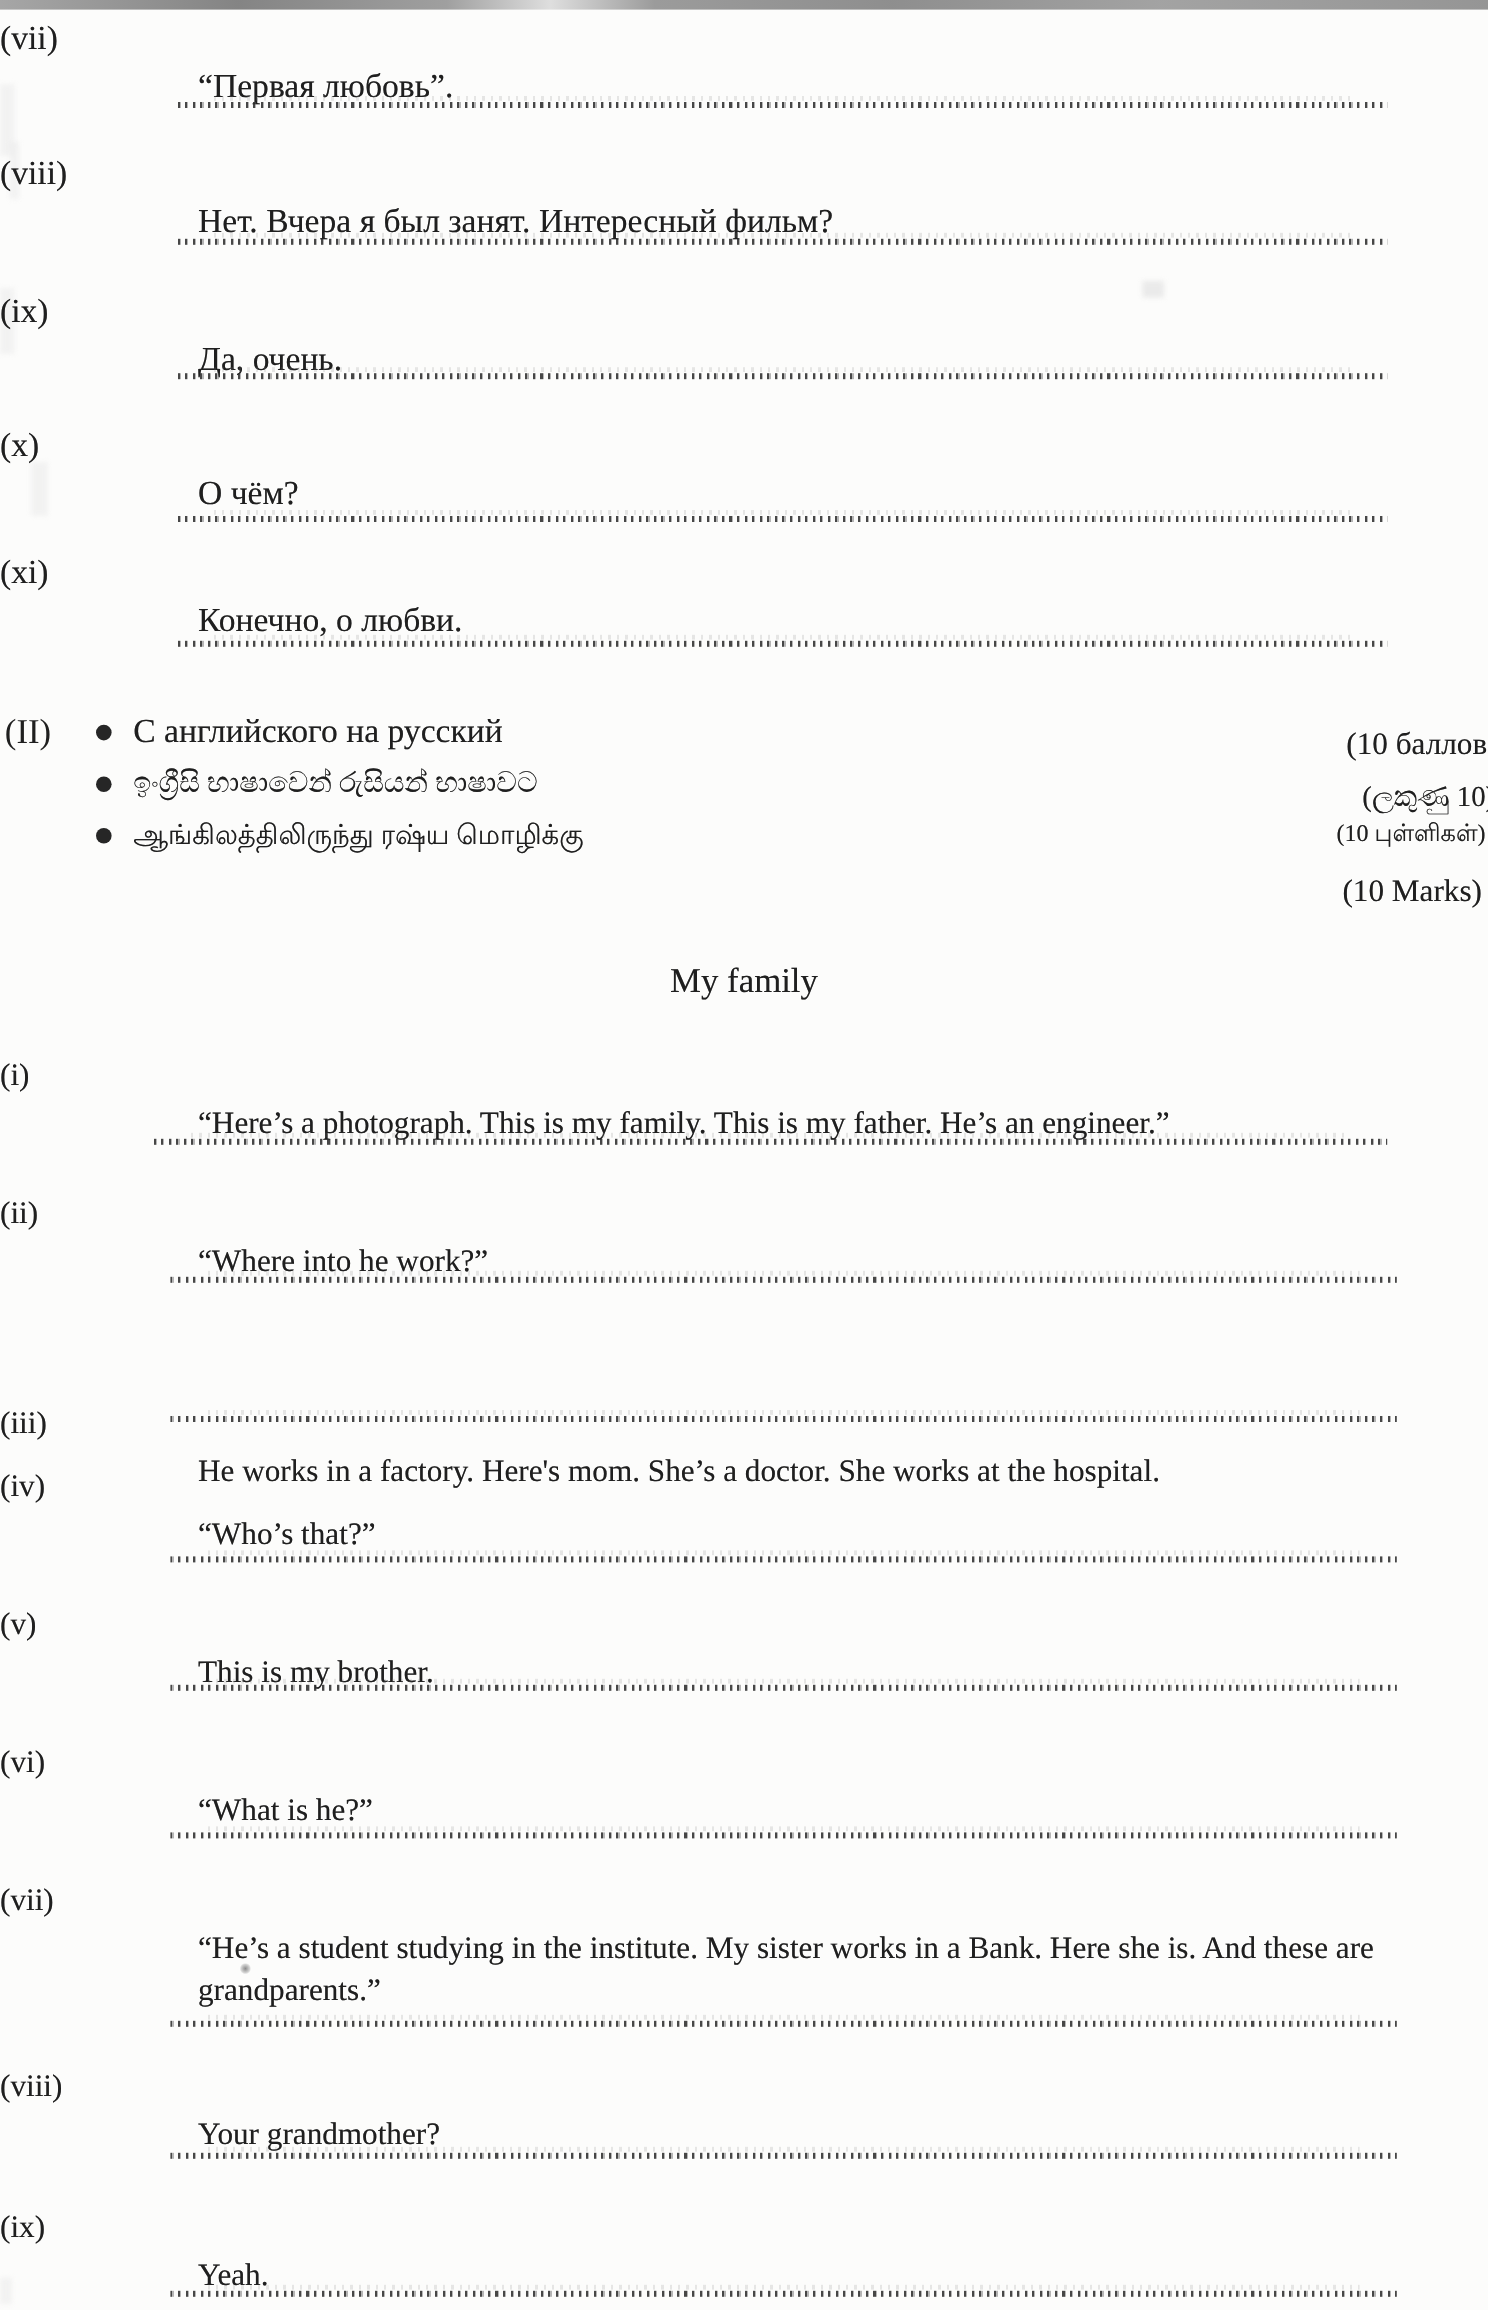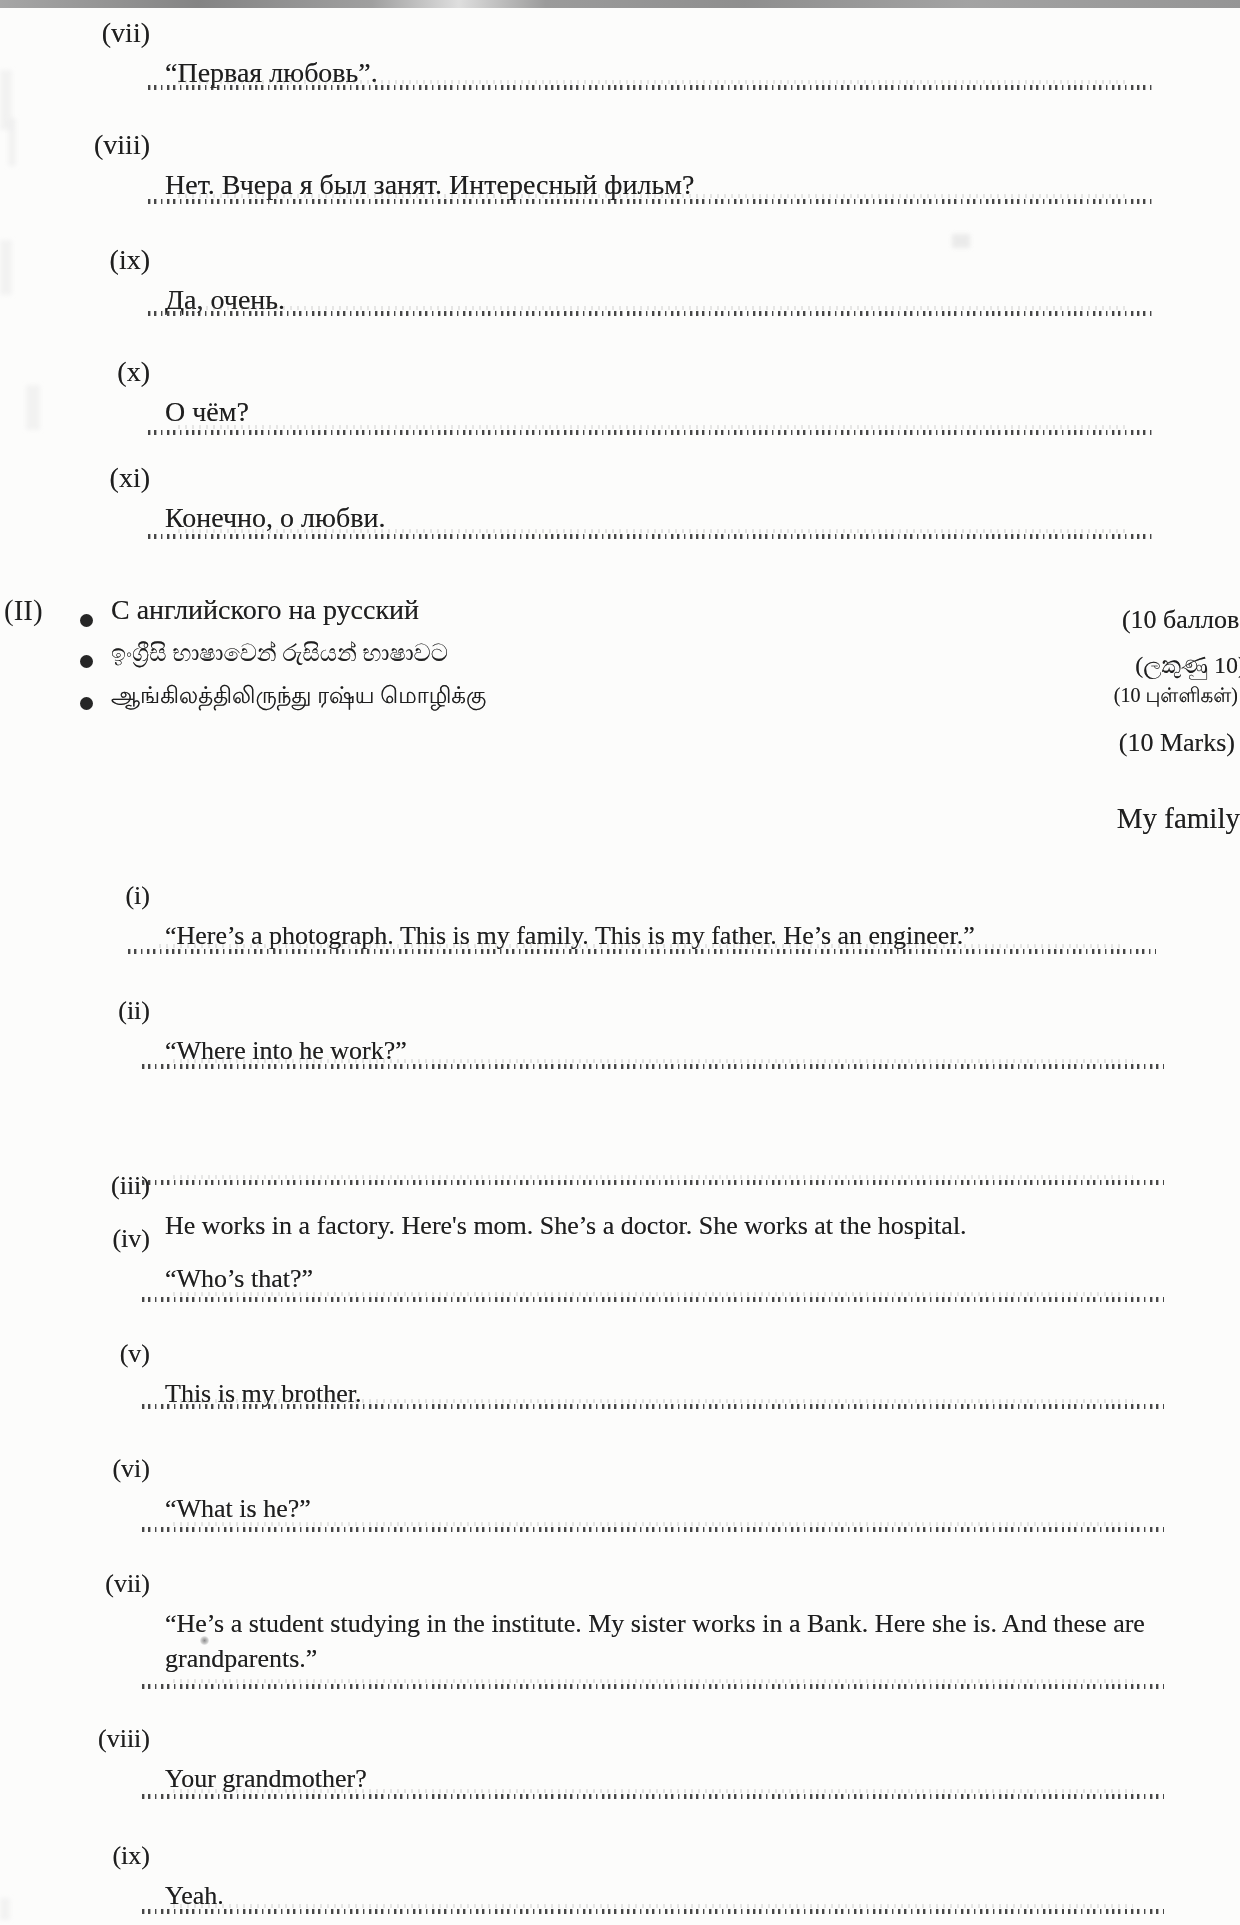--- a/index.html
+++ b/index.html
@@ -18,44 +18,44 @@
   .blob{position:absolute;background:#ececec;filter:blur(2px);opacity:.6;}
   .speck{position:absolute;background:radial-gradient(circle,#8a8a8a 0%,rgba(150,150,150,.4) 55%,transparent 75%);filter:blur(.5px);}
   .smudge{position:absolute;background:#e3e3e3;filter:blur(2px);opacity:.7;}
 
   
   .row{
     position:absolute;left:0;width:1240px;display:flex;align-items:flex-start;
     font-size:28px;line-height:34px;z-index:2;
     text-shadow:0 0 .4px rgba(30,30,30,.55);
   }
-  .row .lbl{flex:0 0 150px;text-align:right;}
+  .row .lbl{flex:0 0 150px;text-align:left;}
   .row .txt{margin-left:15px;max-width:985px;margin-top:40px;}
   .row.p2{font-size:26px;line-height:35px;}
 
   
   .dots{
     position:absolute;left:142px;width:1022px;height:5px;z-index:2;
     background-image:repeating-linear-gradient(90deg,rgba(45,45,45,.88) 0 1.7px,rgba(95,95,95,.45) 1.7px 2.7px,rgba(0,0,0,0) 2.7px 6.3px);
     filter:blur(.35px);
   }
   .dots.t{left:148px;width:1008px;}
   .dots::before{
     content:"";position:absolute;left:3%;right:3%;top:-5px;height:4px;
     background-image:repeating-linear-gradient(90deg,rgba(130,130,130,.18) 0 2px,rgba(0,0,0,0) 2px 7px);
   }
 
   
   .plabel{position:absolute;left:4px;font-size:29px;line-height:34px;z-index:2;}
-  .bullet-row{position:absolute;left:80px;display:flex;align-items:flex-end;gap:18px;z-index:2;
+  .bullet-row{position:absolute;left:80px;display:flex;align-items:center;gap:18px;z-index:2;
     text-shadow:0 0 .4px rgba(30,30,30,.55);}
   .bullet{width:13px;height:13px;border-radius:50%;background:#262626;flex:0 0 13px;}
   .marks{position:absolute;font-size:26px;line-height:32px;white-space:nowrap;z-index:2;
     text-shadow:0 0 .4px rgba(30,30,30,.55);}
-  .title{position:absolute;left:0;width:1240px;text-align:right;font-size:29px;line-height:34px;z-index:2;
+  .title{position:absolute;left:0;width:1240px;text-align:center;font-size:29px;line-height:34px;z-index:2;
     text-shadow:0 0 .4px rgba(30,30,30,.55);}
 
   
   .watermark{
     position:absolute;left:412px;top:926px;z-index:1;
     font-family:"Liberation Sans","DejaVu Sans",sans-serif;
     font-weight:bold;font-size:57px;letter-spacing:3px;
     color:#f2b2c3;opacity:.85;
   }
 </style>

